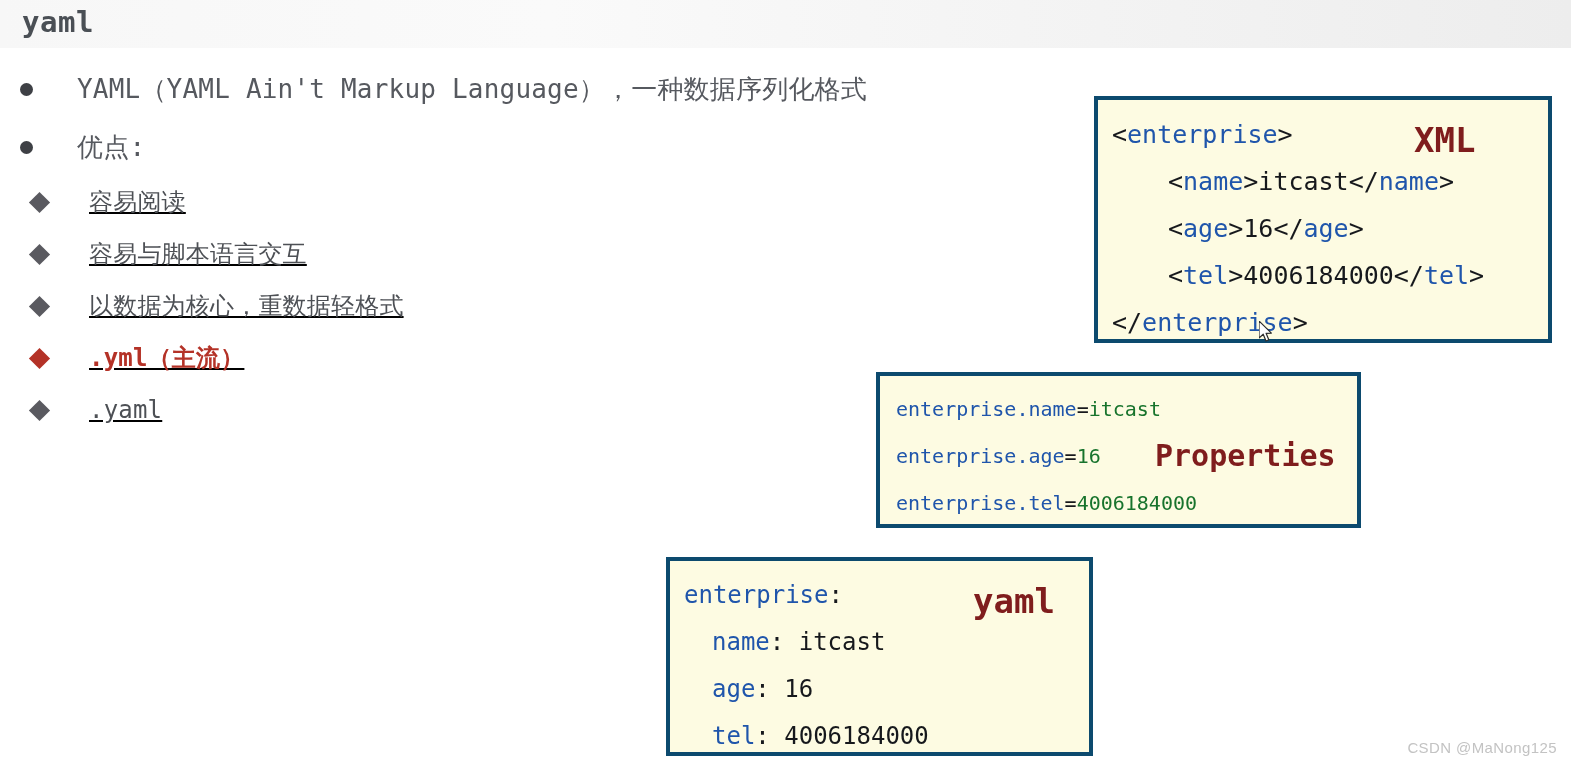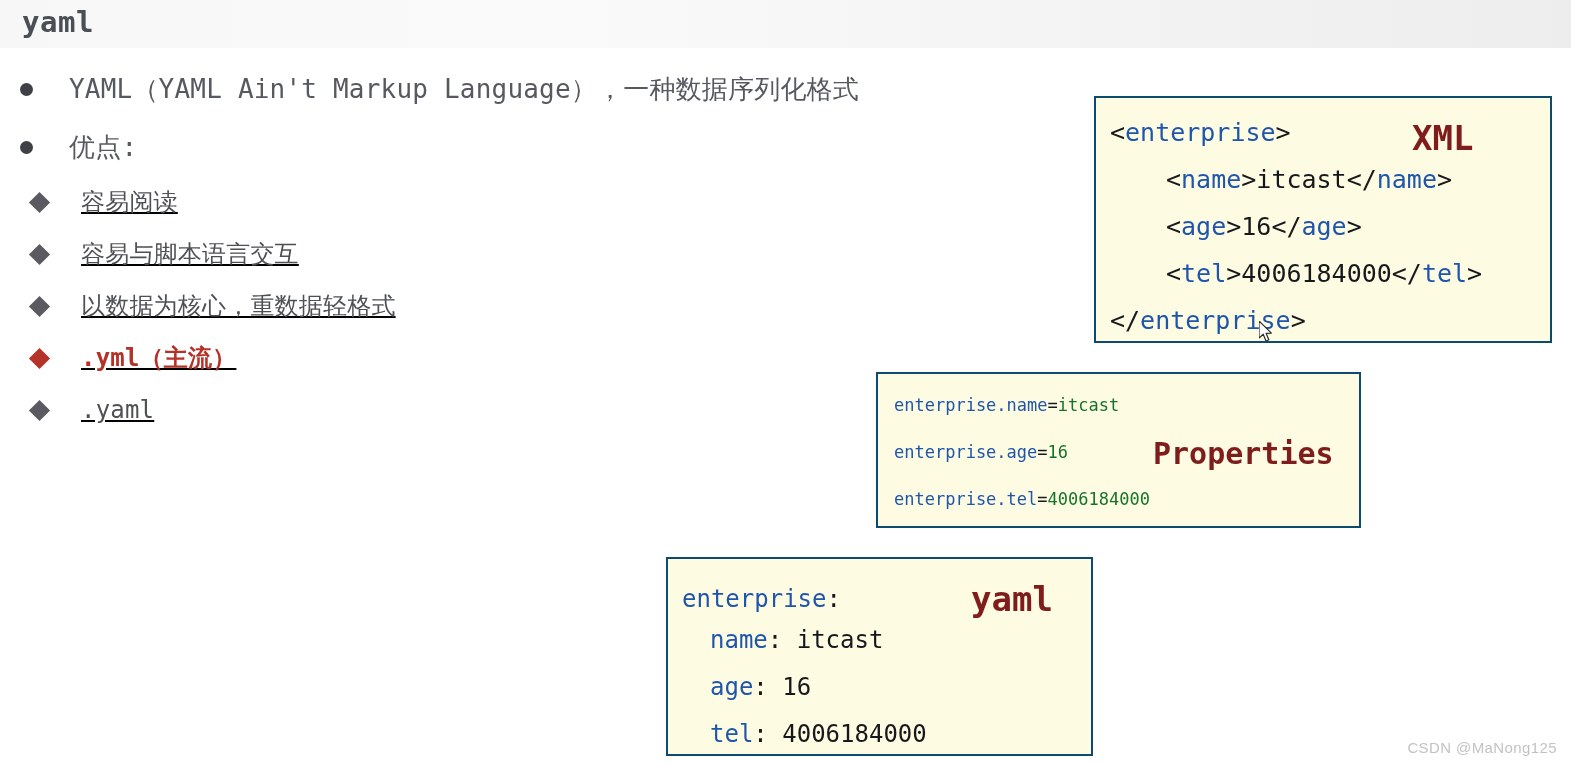--- a/index.html
+++ b/index.html
@@ -66,35 +66,36 @@
     flex: 0 0 auto;
     margin-right: 34px;
   }
   .marker-diamond.accent { background: #b43227; }
   .bullet-text {
     font-family: "DejaVu Sans Mono", "Liberation Mono", monospace;
     font-size: 26px;
     color: #56595f;
     white-space: nowrap;
     letter-spacing: 0.2px;
+    margin-left: 8px;
   }
   .lvl2 .bullet-text {
     font-size: 24px;
     color: #4d5055;
   }
   .bullet-text.accent {
     color: #b43227;
     font-weight: 700;
   }
 
   
   .code-card {
     position: absolute;
     background: #fdfbe2;
-    border: 2px solid #0c4a6e;
+    border: 4px solid #0c4a6e;
     box-sizing: border-box;
   }
   .code-line {
     font-family: "DejaVu Sans Mono", "Liberation Mono", monospace;
     white-space: pre;
     line-height: 1;
   }
   .tok-blue   { color: #1f55ab; }
   .tok-dark   { color: #16181c; }
   .tok-green  { color: #17732c; }
@@ -110,30 +111,30 @@
   #card-xml .code-line { font-size: 25px; }
   #card-xml .xl1 { position: absolute; left: 14px; top: 22px; }
   #card-xml .xl2 { position: absolute; left: 70px; top: 69px; }
   #card-xml .xl3 { position: absolute; left: 70px; top: 116px; }
   #card-xml .xl4 { position: absolute; left: 70px; top: 163px; }
   #card-xml .xl5 { position: absolute; left: 14px; top: 210px; text-align: right; }
   #label-xml { left: 316px; top: 20px; font-size: 34px; }
 
   
   #card-props { left: 876px; top: 372px; width: 485px; height: 156px; }
-  #card-props .code-line { font-size: 17px; }
+  #card-props .code-line { font-size: 20px; }
   #card-props .pl1 { position: absolute; left: 16px; top: 23px; }
   #card-props .pl2 { position: absolute; left: 16px; top: 70px; }
   #card-props .pl3 { position: absolute; left: 16px; top: 117px; }
   #label-props { left: 275px; top: 62px; font-size: 30px; }
 
   
   #card-yaml { left: 666px; top: 557px; width: 427px; height: 199px; }
   #card-yaml .code-line { font-size: 24px; }
-  #card-yaml .yl1 { position: absolute; left: 14px; top: 28px; }
+  #card-yaml .yl1 { position: absolute; left: 14px; top: 22px; }
   #card-yaml .yl2 { position: absolute; left: 42px; top: 69px; }
   #card-yaml .yl3 { position: absolute; left: 42px; top: 116px; text-align: right; }
   #card-yaml .yl4 { position: absolute; left: 42px; top: 163px; }
   #label-yaml { left: 303px; top: 20px; font-size: 34px; }
 
   
   #mouse-cursor {
     position: absolute;
     left: 1259px; top: 321px;
     width: 16px; height: 24px;

